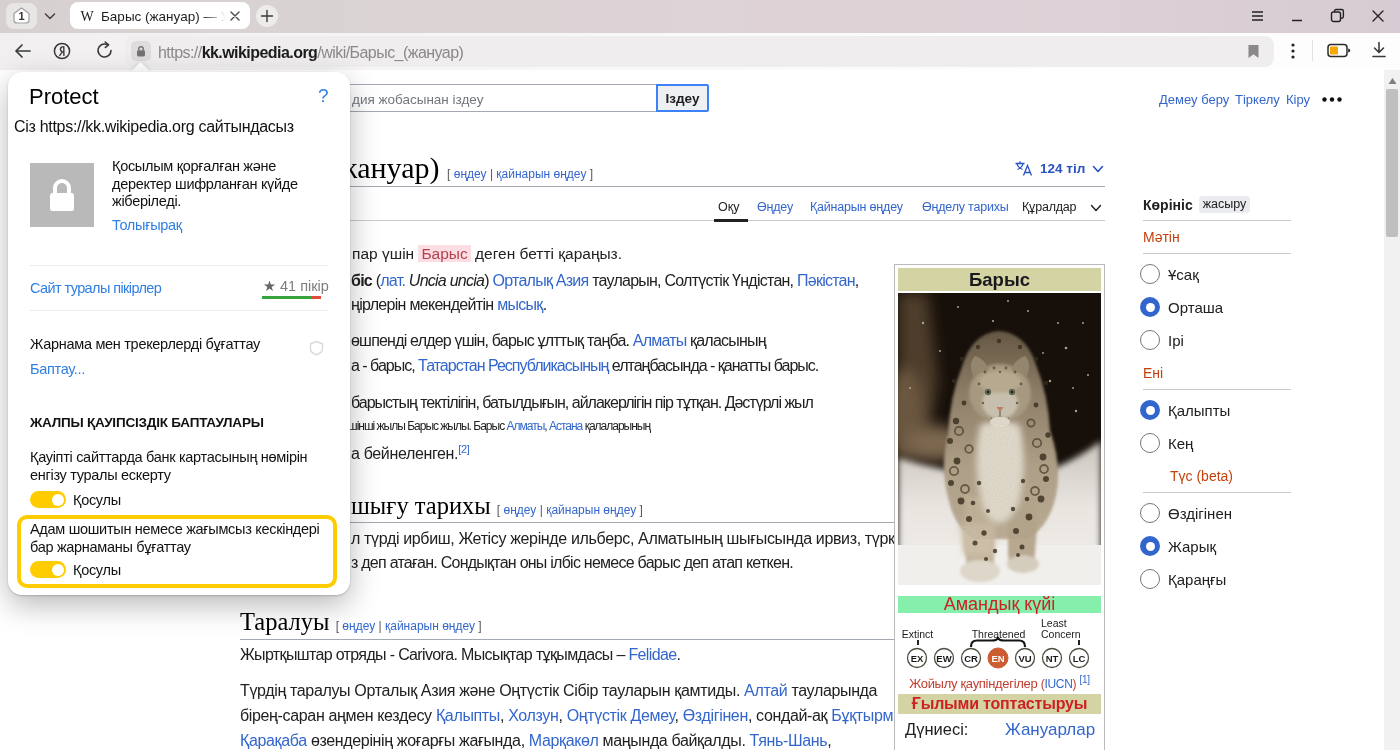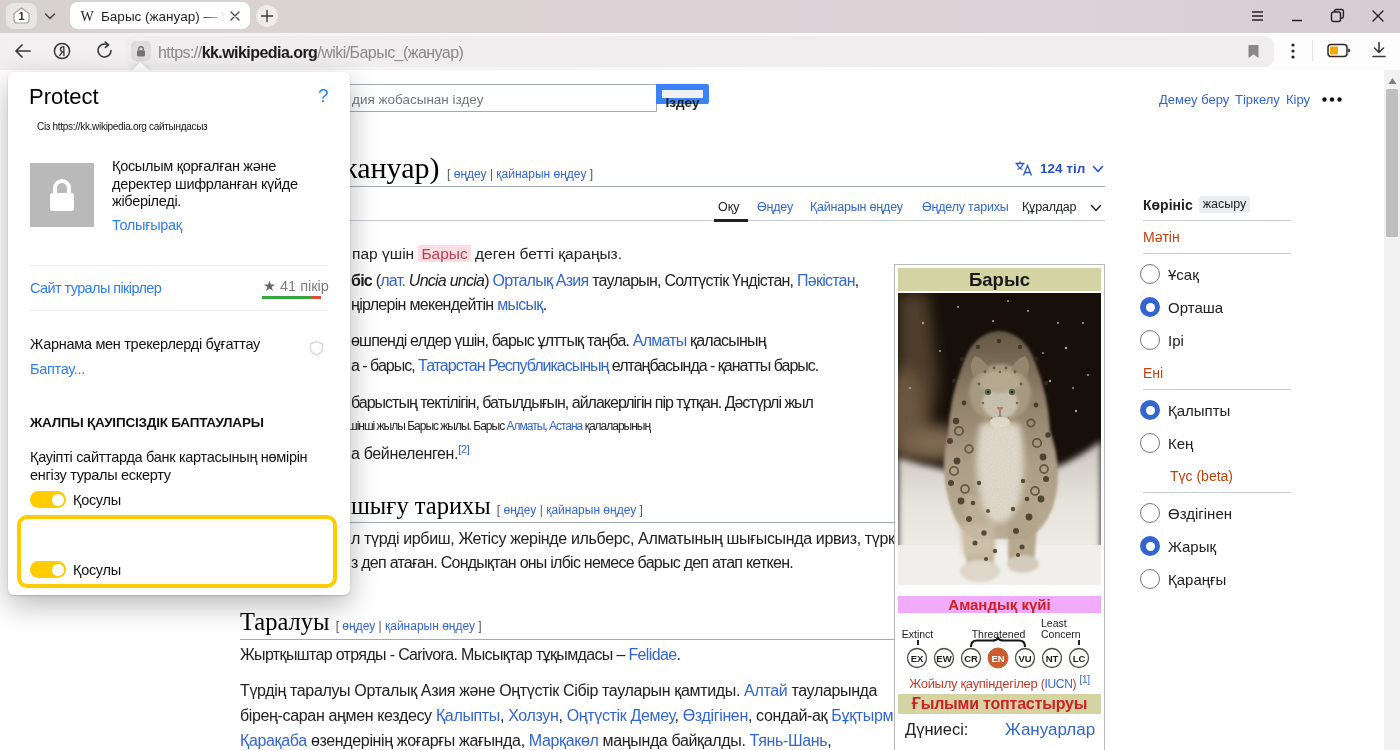--- a/index.html
+++ b/index.html
@@ -7,21 +7,21 @@
 
 #tabbar{position:absolute;left:0;top:0;width:1400px;height:33px;background:linear-gradient(90deg,#d6d1d0 0%,#dad3d3 25%,#ded2d7 55%,#ddd0d6 80%,#d7ccd3 100%)}
 #toolbar{position:absolute;left:0;top:33px;width:1400px;height:37px;background:linear-gradient(90deg,#f1eff0 0,#f3f1f2 130px,#f8f7f7 40%,#fdfdfd 75%,#fdfdfd 100%)}
 #addrbar{position:absolute;left:125px;top:36px;width:1149px;height:31px;background:#efedee;border-radius:9px}
 #lockbadge{position:absolute;left:131px;top:41px;width:20px;height:20px;background:#dfdcdd;border-radius:5px}
 
 .wlink{color:#3366cc;text-decoration:none}
 .btext{color:#202122}
 .serif{font-family:"Liberation Serif",serif}
 
-#popup{position:absolute;left:8px;top:72px;width:342px;height:523px;background:#fff;border-radius:6px;box-shadow:0 1px 2px rgba(0,0,0,.18),0 10px 30px rgba(0,0,0,.28);}
+#popup{position:absolute;left:8px;top:72px;width:342px;height:523px;background:#fff;border-radius:14px;box-shadow:0 1px 2px rgba(0,0,0,.18),0 10px 30px rgba(0,0,0,.28);}
 #notch{position:absolute;left:133px;top:65px;width:15px;height:15px;background:#fff;transform:rotate(45deg);box-shadow:-2px -2px 4px rgba(0,0,0,.06)}
 .ptxt{font-size:14.5px;color:#111;line-height:17.7px;letter-spacing:-0.3px}
 .plink{color:#2f7fe5;}
 .toggle{position:absolute;width:36px;height:17px;background:#fc0;border-radius:9px}
 .knob{position:absolute;right:2.5px;top:2.5px;width:12px;height:12px;background:#fff;border-radius:50%}
 
 .sgray{color:#c2410c}
 .radio{position:absolute;width:18px;height:18px;border:1px solid #72777d;border-radius:50%;background:#fff}
 .radio.on{border:none;width:20px;height:20px;background:#36c}
 .radio.on::after{content:"";position:absolute;left:5.5px;top:5.5px;width:9px;height:9px;border-radius:50%;background:#fff}
@@ -109,21 +109,21 @@
     </svg>
 
   <svg class="abs" style="left:1371px;top:41px" width="16" height="18" viewBox="0 0 16 18">
       <path d="M8 1.5 V11 M3.5 7 L8 11.5 L12.5 7" fill="none" stroke="#3a3a3a" stroke-width="1.6" stroke-linecap="round" stroke-linejoin="round"></path>
       <path d="M2 15.5 H14" stroke="#3a3a3a" stroke-width="1.6" stroke-linecap="round"></path>
     </svg>
   <div id="pagecontent">
 
     <div class="abs" style="left:290px;top:84px;width:367px;height:28px;border:1px solid #a2a9b1;border-radius:2px 0 0 2px;box-sizing:border-box;background:#fff"></div>
     <div class="abs" style="left:352px;top:92px;font-size:13.5px;color:#72777d">дия жобасынан іздеу</div>
-    <div class="abs" style="left:656px;top:84px;width:53px;height:20px;border:6px solid #3b82f6;box-sizing:border-box;background:#eef0f2;border-radius:0 2px 2px 0;font-size:13.5px;font-weight:bold;color:#202122;text-align:center;line-height:26px">Іздеу</div>
+    <div class="abs" style="left:656px;top:84px;width:53px;height:28px;border:2px solid #3b82f6;box-sizing:border-box;background:#eef0f2;border-radius:0 2px 2px 0;font-size:13.5px;font-weight:bold;color:#202122;text-align:center;line-height:26px">Іздеу</div>
 
     <div class="abs" style="left:1159px;top:92px;font-size:13px"><span class="wlink">Демеу беру</span></div>
       <div class="abs" style="left:1235px;top:92px;font-size:13px"><span class="wlink">Тіркелу</span></div>
       <div class="abs" style="left:1286px;top:92px;font-size:13px"><span class="wlink">Кіру</span></div>
       <svg class="abs" style="left:1322px;top:97px" width="20" height="5" viewBox="0 0 20 5">
         <circle cx="2.5" cy="2.5" r="2.2" fill="#111"></circle>
         <circle cx="10" cy="2.5" r="2.2" fill="#111"></circle>
         <circle cx="17.5" cy="2.5" r="2.2" fill="#111"></circle>
       </svg>
 
@@ -307,21 +307,21 @@
         <circle cx="61" cy="138" r="4.2"></circle>
           <circle cx="56" cy="178" r="4.2"></circle>
           <circle cx="139" cy="150" r="4.2"></circle>
           <circle cx="146" cy="176" r="4"></circle>
           <circle cx="137" cy="198" r="4"></circle>
           <circle cx="67" cy="196" r="4"></circle>
           <circle cx="71" cy="156" r="3.8"></circle>
           <circle cx="133" cy="130" r="3.6"></circle>
       </g>
     </svg>
-    <div class="abs" style="left:898px;top:596px;width:203px;height:17px;background:#f0abfc;text-align:center;font-size:15px;font-weight:bold;color:#c22;line-height:17px">Амандық күйі</div>
+    <div class="abs" style="left:898px;top:596px;width:203px;height:17px;background:#86efac;text-align:center;font-size:18px;font-weight:normal;color:#c22;line-height:17px">Амандық күйі</div>
 
     <div class="abs" style="left:898px;top:616px;width:203px;height:76px;background:#fff"></div>
     <div class="abs" style="left:880px;top:628px;width:75px;text-align:center;font-size:10.5px;color:#222">Extinct</div>
     <div class="abs" style="left:961px;top:628px;width:75px;text-align:center;font-size:10.5px;color:#222">Threatened</div>
     <div class="abs" style="left:1041px;top:618px;width:72px;text-align:left;font-size:10.5px;color:#222;line-height:11px">Least<br>Concern</div>
     <div class="abs" style="left:917px;top:640px;width:1.5px;height:5px;background:#222"></div>
     <div class="abs" style="left:1078px;top:640px;width:1.5px;height:5px;background:#222"></div>
     <svg class="abs" style="left:969px;top:637px" width="58" height="10" viewBox="0 0 58 10">
         <path d="M2 9.5 Q2 3.5 8 3.5 L23 3.5 Q28 3.5 29 0.8 Q30 3.5 35 3.5 L50 3.5 Q56 3.5 56 9.5" fill="none" stroke="#151515" stroke-width="2.2" stroke-linecap="round"></path>
       </svg>
@@ -382,21 +382,21 @@
     <div class="abs" style="left:1384px;top:70px;width:16px;height:680px;background:#f2f1f1"></div>
     <svg class="abs" style="left:1388px;top:77px" width="9" height="8" viewBox="0 0 9 8">
         <path d="M4.5 1 L8.5 7 H0.5 Z" fill="#7f7f7f"></path>
       </svg>
     <div class="abs" style="left:1386px;top:89px;width:12px;height:148px;background:#c0bfbf;border-radius:2px"></div>
   </div>
   <div id="notch"></div>
   <div id="popup">
     <div class="abs" style="left:21px;top:12px;font-size:22px;color:#000">Protect</div>
     <div class="abs" style="left:310px;top:13px;font-size:19px;color:#2f7fe5">?</div>
-    <div class="abs ptxt" style="left:29px;top:46px;font-size:10px">Сіз https://kk.wikipedia.org сайтындасыз</div>
+    <div class="abs ptxt" style="left:6px;top:46px;font-size:16px">Сіз https://kk.wikipedia.org сайтындасыз</div>
     <div class="abs" style="left:22px;top:91px;width:64px;height:64px;background:#b9b9b9"></div>
     <svg class="abs" style="left:39px;top:106px" width="30" height="36" viewBox="0 0 30 36">
         <rect x="3" y="15" width="24" height="18" rx="2.5" fill="#fff"></rect>
         <path d="M8 15 V10 a7 7 0 0 1 14 0 V15" fill="none" stroke="#fff" stroke-width="4"></path>
       </svg>
     <div class="abs ptxt" style="left:104px;top:86px;line-height:17.7px">Қосылым қорғалған және<br>деректер шифрланған күйде<br>жіберіледі.</div>
     <div class="abs ptxt plink" style="left:104px;top:145px">Толығырақ</div>
     <div class="abs" style="left:22px;top:193px;width:298px;height:1px;background:#ebebeb"></div>
     <div class="abs ptxt plink" style="left:22px;top:208px;font-size:14.5px;letter-spacing:-0.6px">Сайт туралы пікірлер</div>
     <div class="abs" style="left:255px;top:206px;font-size:14.5px;color:#7d7d7d"><span style="color:#666">★</span> 41 пікір</div>
@@ -409,18 +409,19 @@
       </svg>
     <div class="abs ptxt plink" style="left:22px;top:289px">Баптау...</div>
     <div class="abs" style="left:22px;top:343px;font-size:13.5px;font-weight:bold;color:#111;letter-spacing:-0.2px">ЖАЛПЫ ҚАУІПСІЗДІК БАПТАУЛАРЫ</div>
     <div class="abs ptxt" style="left:22px;top:377px;line-height:17.7px">Қауіпті сайттарда банк картасының нөмірін<br>енгізу туралы ескерту</div>
     <div class="toggle" style="left:22px;top:419px">
         <div class="knob"></div>
       </div>
     <div class="abs ptxt" style="left:65px;top:420px">Қосулы</div>
 
     <div class="abs" style="left:9px;top:443px;width:320px;height:73px;border:4.5px solid #fc0;border-radius:10px;box-sizing:border-box"></div>
+    <div class="abs ptxt" style="left:22px;top:449px;line-height:17.7px">Адам шошитын немесе жағымсыз кескіндері<br>бар жарнаманы бұғаттау</div>
     <div class="toggle" style="left:22px;top:489px">
         <div class="knob"></div>
       </div>
     <div class="abs ptxt" style="left:65px;top:490px">Қосулы</div>
   </div>
 </div>
 
 </body></html>

